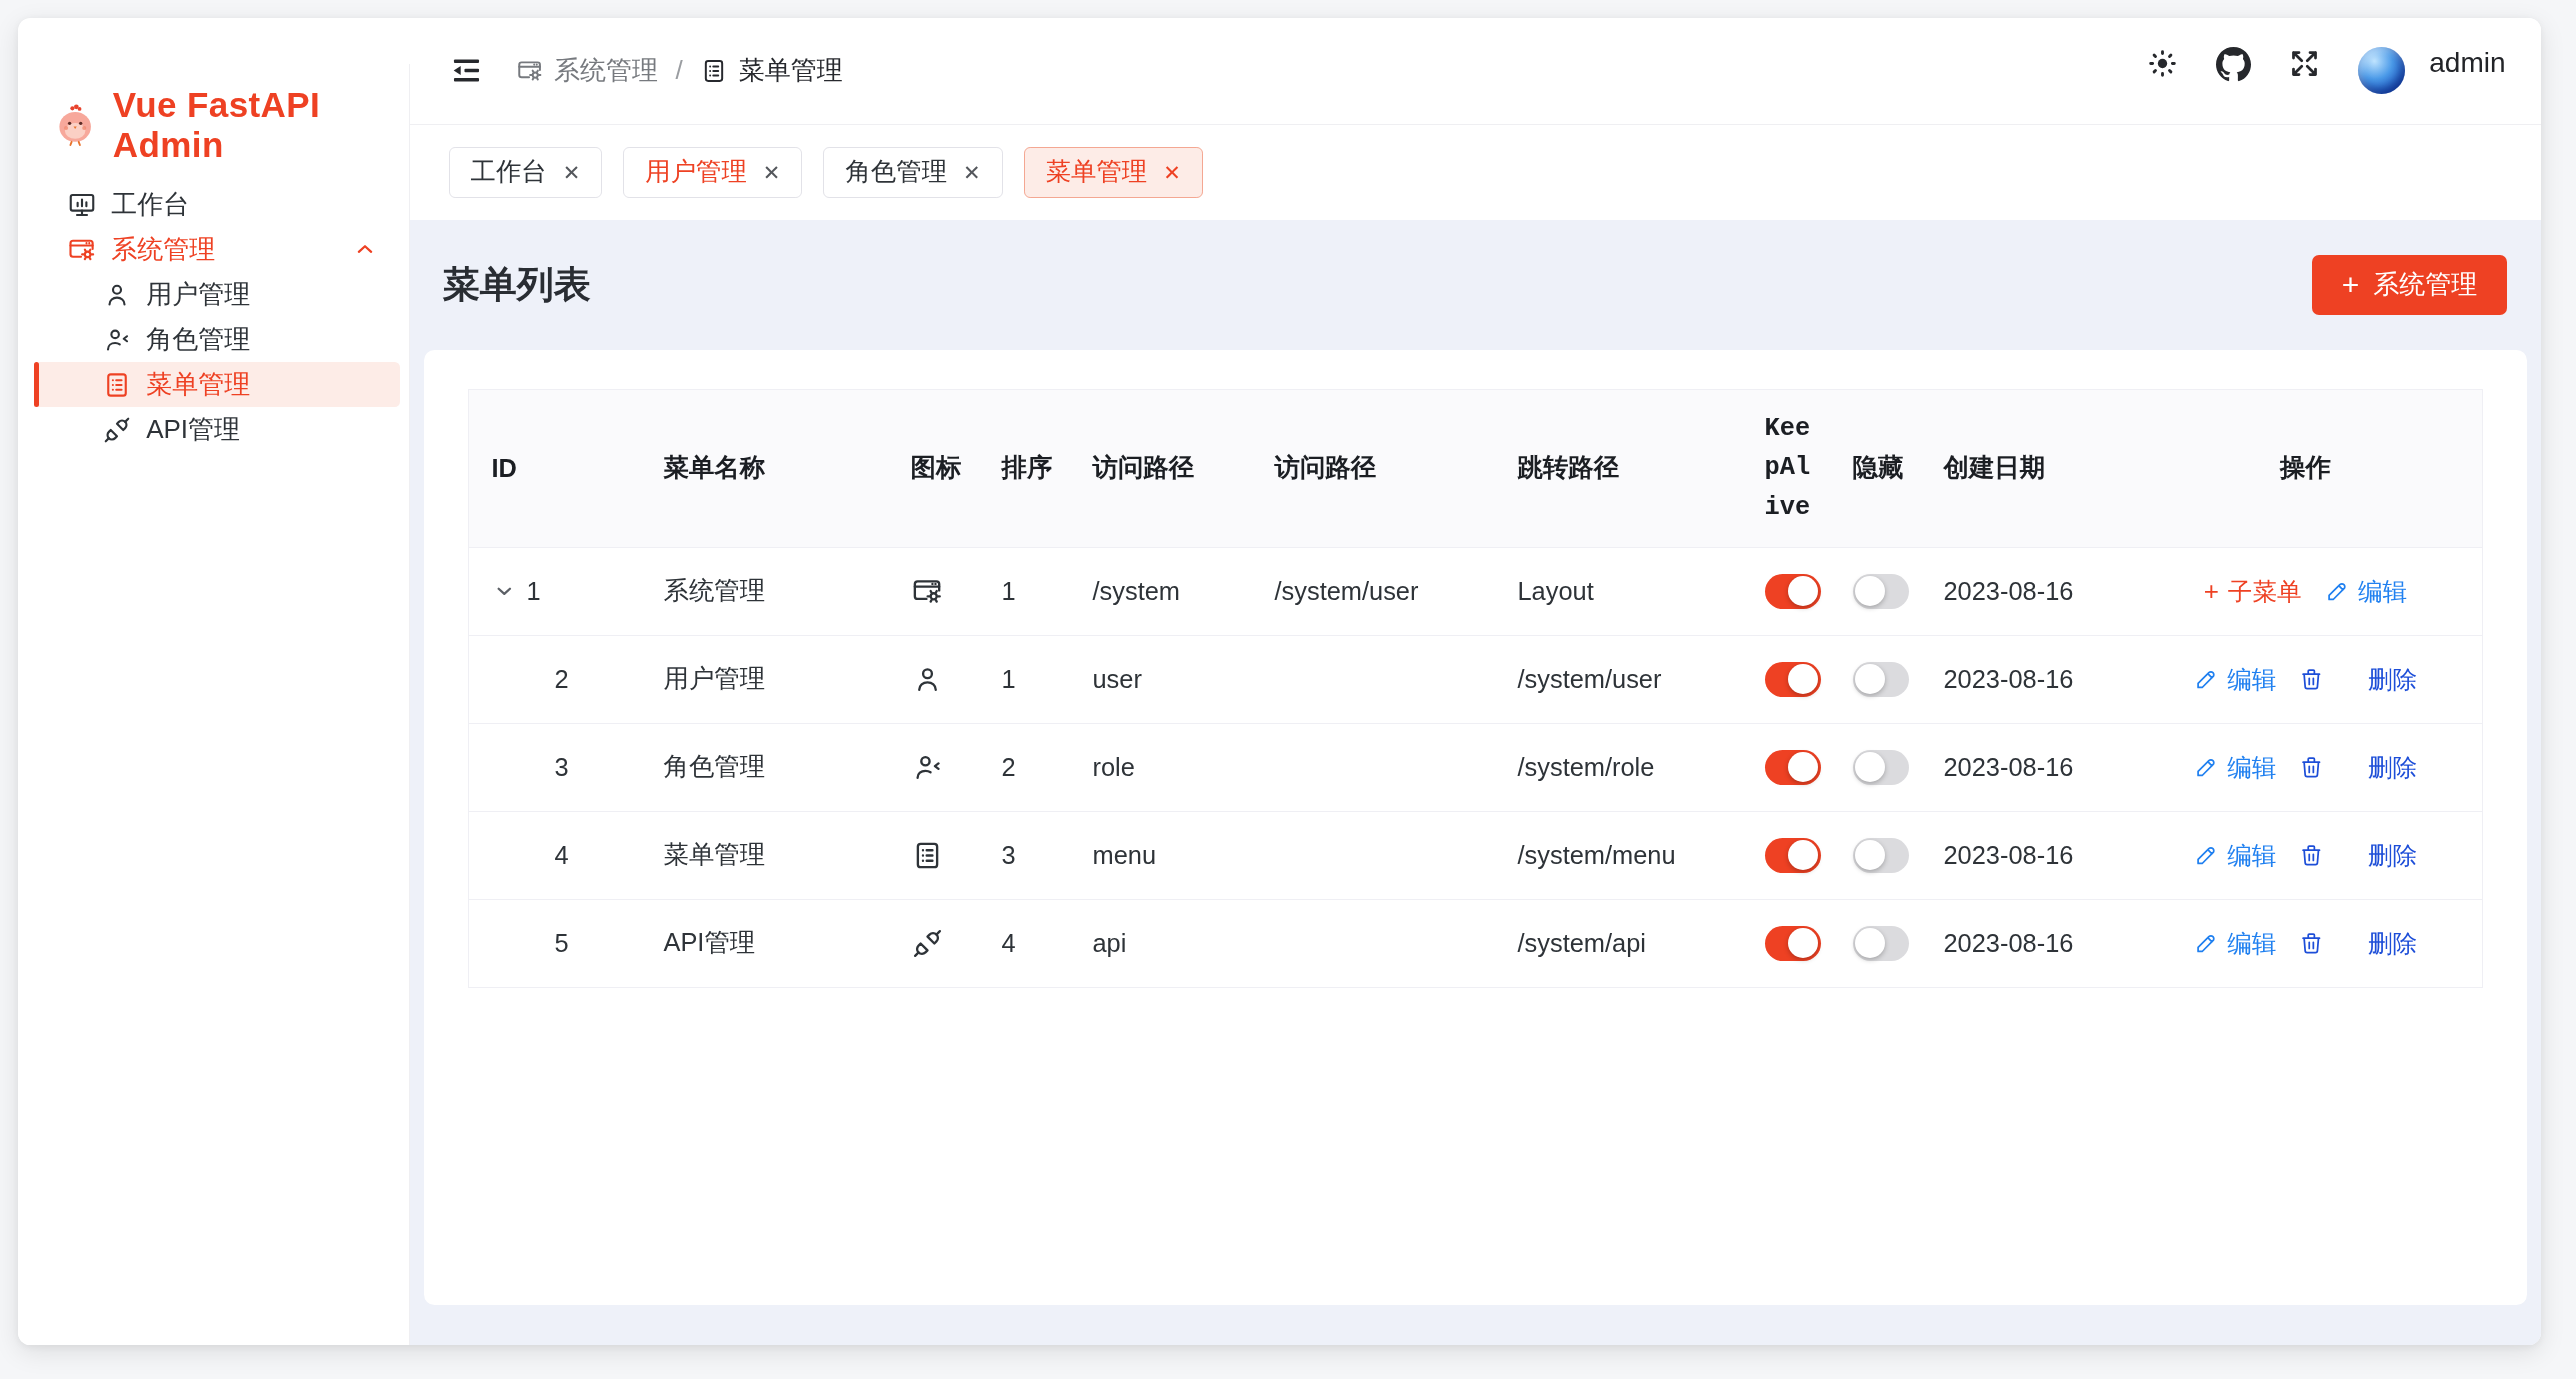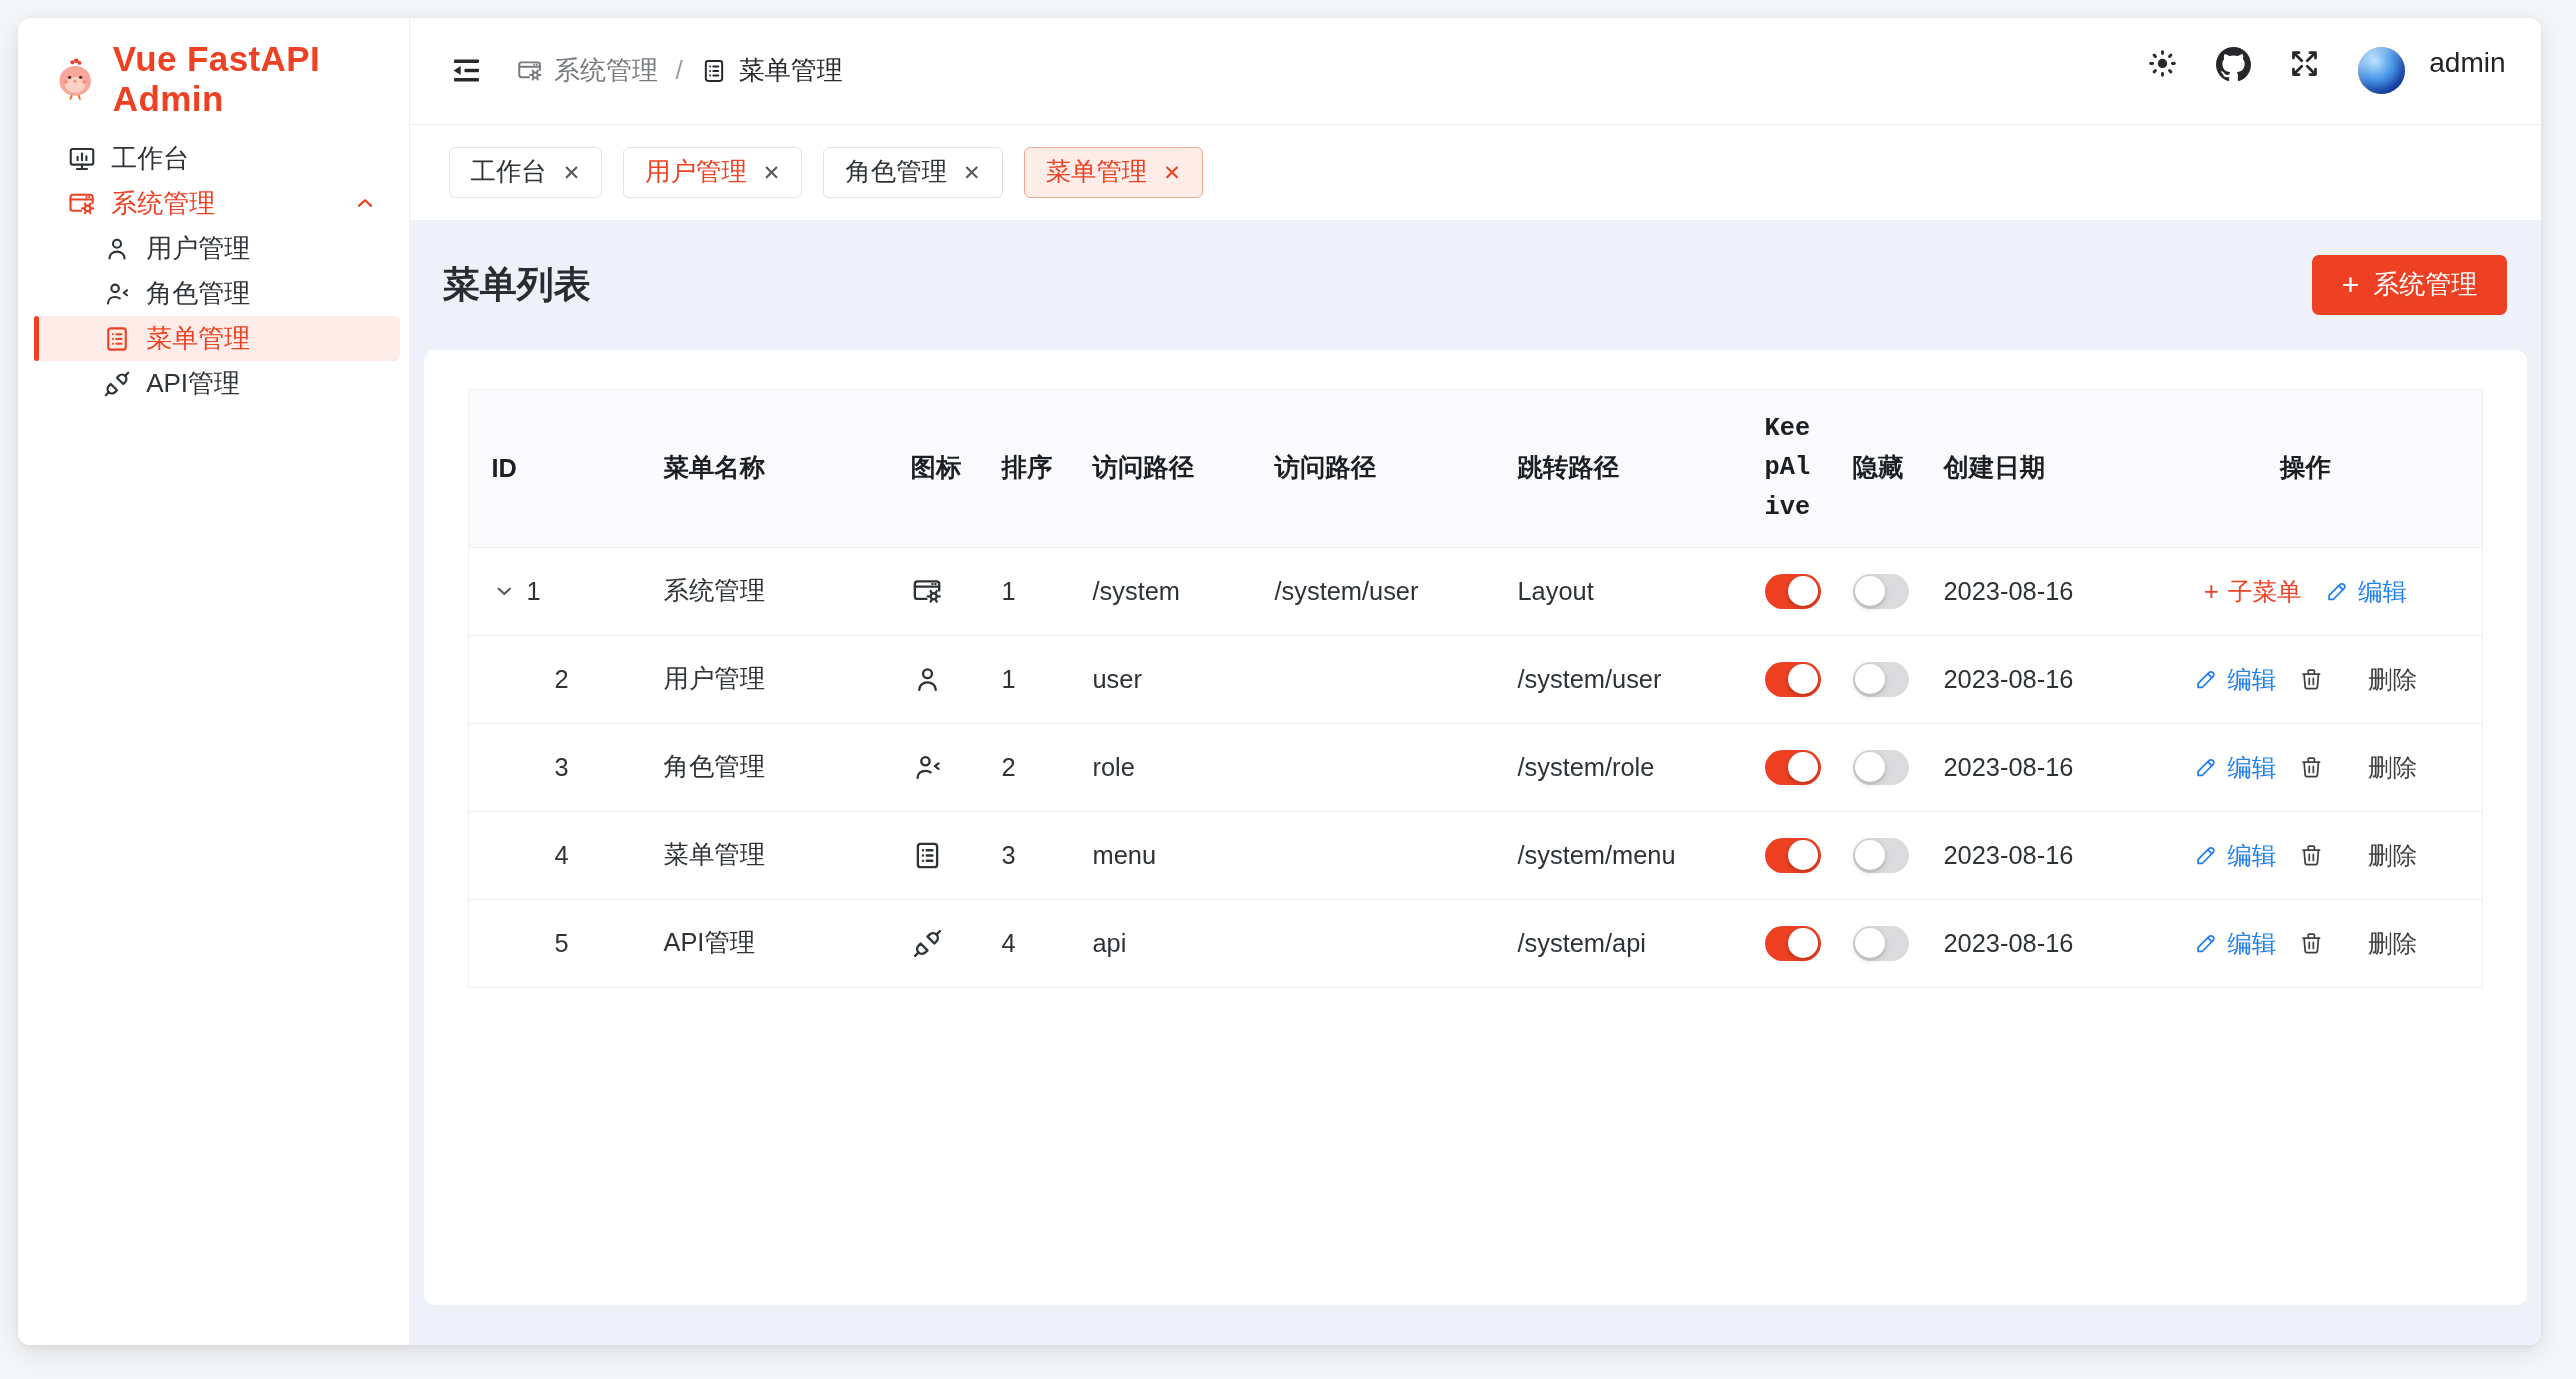--- a/index.html
+++ b/index.html
@@ -8,21 +8,21 @@
     font-family:"Liberation Sans","DejaVu Sans",sans-serif;
     background:#f5f6f8; color:#2e3338; overflow:hidden;
   }
   .page { width:2576px; height:1379px; position:relative; }
   .window {
     position:absolute; left:17.5px; top:17.5px; width:2523px; height:1327px;
     background:#fff; border-radius:12.3px; overflow:hidden; display:flex;
     box-shadow:0 7px 26px rgba(0,0,0,.10), 0 1.8px 7px rgba(0,0,0,.05);
   }
   
-  .sidebar { width:392px; flex:0 0 392px; background:#fff; border-right:0.9px solid #efeff2; display:flex; flex-direction:column; }
+  .sidebar { width:392px; flex:0 0 392px; background:#fff; border-right:0.9px solid #efeff2; display:flex; flex-direction:column;margin-top:46px; }
   .logo { display:flex; align-items:center; gap:16px; padding:21px 0 0 35px; }
   .logo-title { font-size:35px; font-weight:700; color:#ee4123; letter-spacing:0.4px; }
   .nav { margin:17.5px 8.8px 0 16.7px; }
   .nav-item {
     display:flex; align-items:center; gap:14px; height:45px; padding:0 19.3px 0 33px;
     font-size:26px; color:#2e3338; border-radius:5.3px; position:relative; cursor:pointer;
   }
   .nav-item.sub { padding-left:68px; }
   .nav-item .ic { flex:0 0 30px; }
   .nav-item.parent-active { color:#ee4123; }
@@ -94,21 +94,21 @@
     content:""; position:absolute; top:2.6px; width:30px; height:30px; border-radius:50%;
     background:#fff; box-shadow:0 1.8px 5.3px rgba(0,0,0,.25);
   }
   .switch.on::after { right:2.6px; }
   .switch.off::after { left:2.6px; }
   
   .link { display:flex; align-items:center; gap:8.8px; font-size:24.6px; background:none; border:none; font-family:inherit; cursor:pointer; }
   .link .ic { flex:0 0 24.6px; }
   .link.red { color:#ee4123; }
   .link.blue { color:#2080f0; }
-  .link.crimson { color:#404040;gap:44px; }
+  .link.crimson { color:#1d4ed8;gap:44px; }
   .link .plus { font-size:26px; line-height:1; }
   
   .ic { width:30px; height:30px; display:block; }
   .ic-28 { width:24.6px; height:24.6px; }
   .ic-32 { width:28px; height:28px; }
   .ic-38 { width:33px; height:33px; }
   .ic-40 { width:35px; height:35px; }
   svg.stroke { fill:none; stroke:currentColor; stroke-width:1.7; stroke-linecap:round; stroke-linejoin:round; }
   .hidden-defs { position:absolute; width:0; height:0; overflow:hidden; }
 </style>

